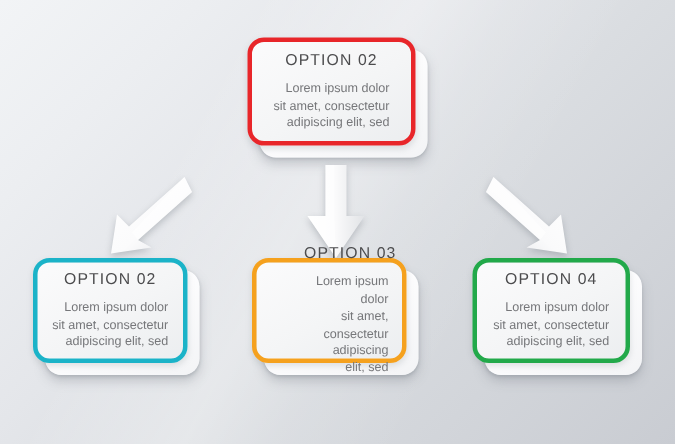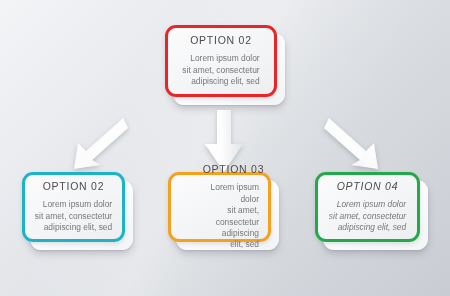--- a/index.html
+++ b/index.html
@@ -190,21 +190,21 @@
       <div class="card-body">
         <span>Lorem ipsum dolor</span>
         <span>sit amet, consectetur</span>
         <span>adipiscing elit, sed</span>
       </div>
     </div>
   </div>
 
   <div class="option" id="option-04">
     <div class="paper"></div>
-    <div class="card" id="card-04" style="border-color: rgb(34, 169, 74); font-style: italic;">
+    <div class="card" id="card-04" style="border-color: rgb(34, 169, 74);">
       <div class="card-title">OPTION 04</div>
       <div class="card-body">
         <span>Lorem ipsum dolor</span>
         <span>sit amet, consectetur</span>
         <span>adipiscing elit, sed</span>
       </div>
     </div>
   </div>
 
 </div>

